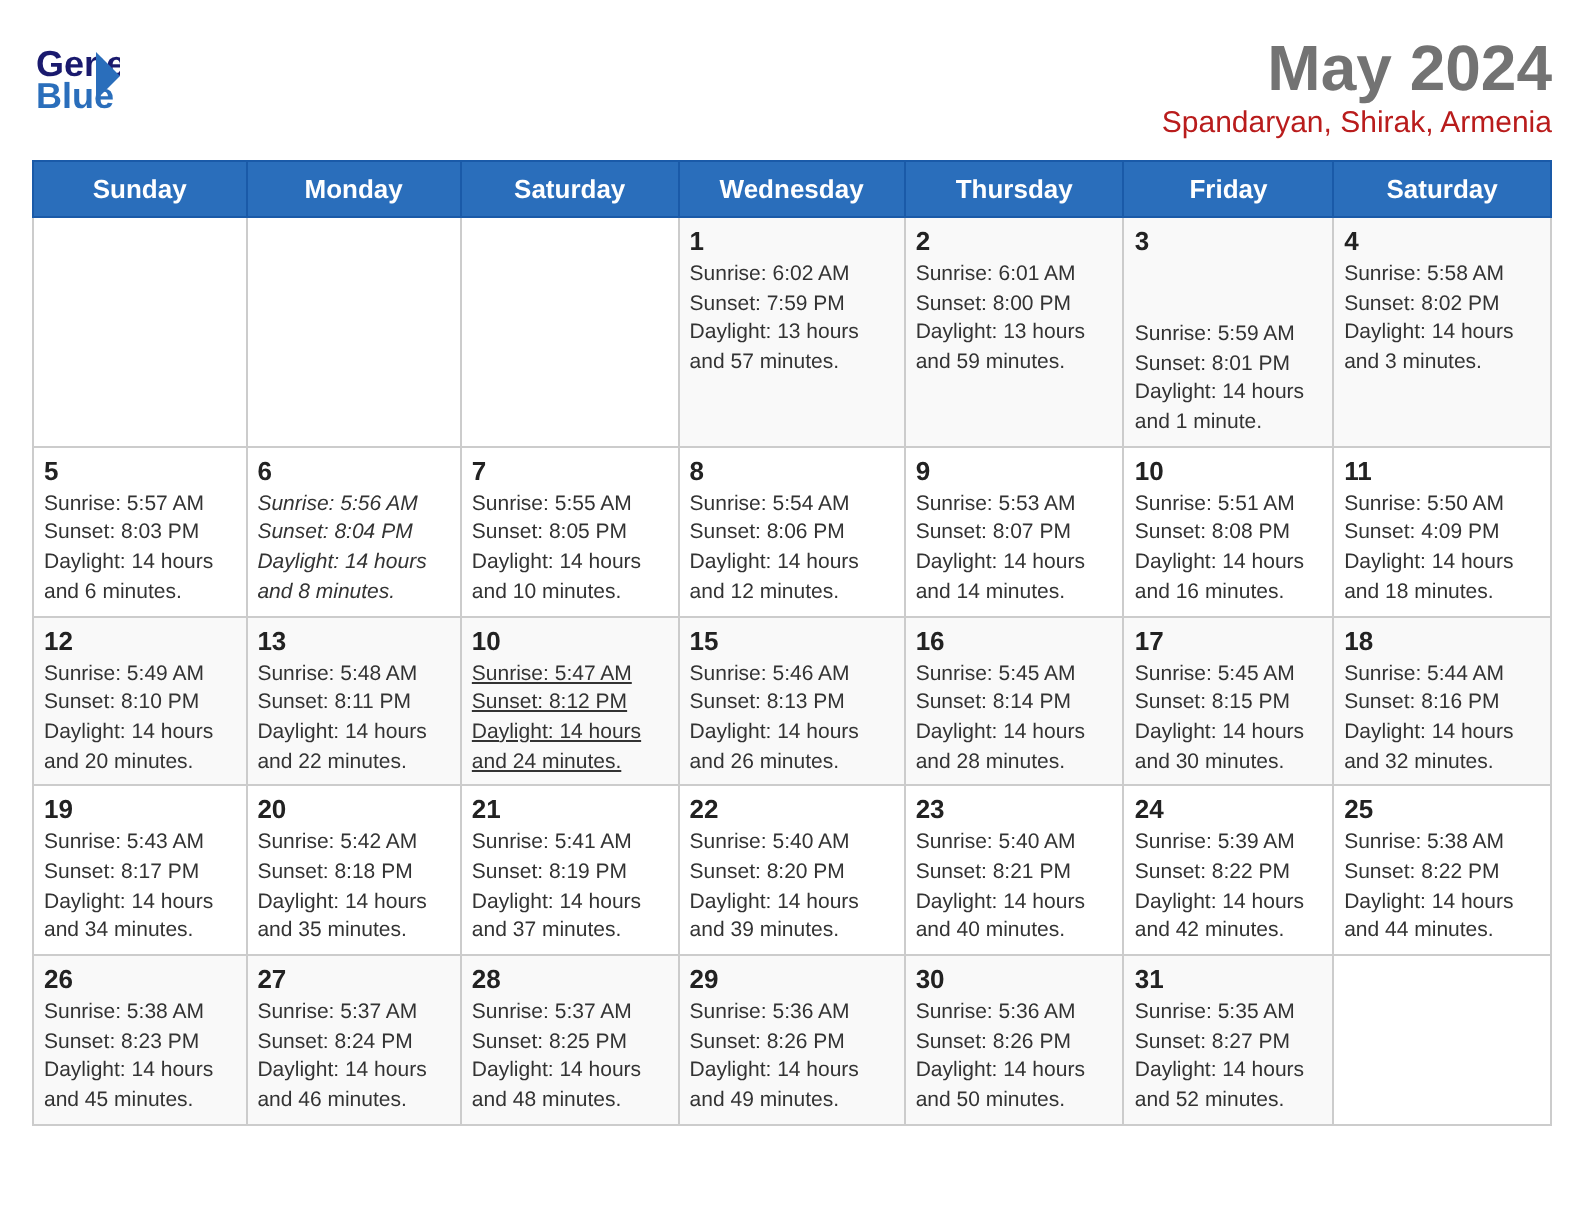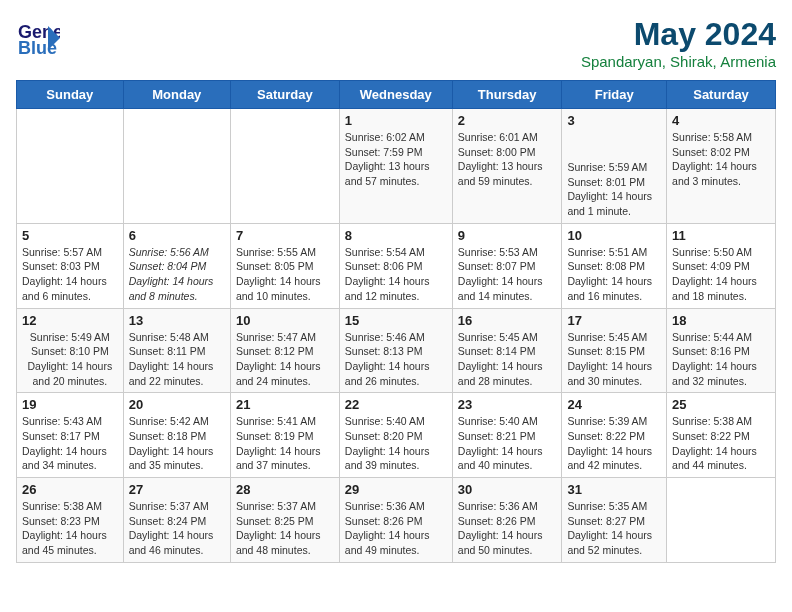--- a/index.html
+++ b/index.html
@@ -25,25 +25,25 @@
       display: flex;
       align-items: center;
       gap: 4px;
     }
     .title-block {
       text-align: right;
     }
     .month-title {
       font-size: 32px;
       font-weight: bold;
-      color: #0c4a6e;
+      color: #737373;
     }
     .location {
       font-size: 15px;
-      color: #15803d;
+      color: #b91c1c;
     }
     .calendar {
       width: 100%;
       border-collapse: collapse;
       font-size: 11px;
     }
     .calendar thead tr th {
       background: #2a6ebb;
       color: #fff;
       padding: 6px 20px;
@@ -193,35 +193,35 @@
           <span class="day-num">11</span>
           <div class="day-info" style="white-space: pre-line;">Sunrise: 5:50 AM
 Sunset: 4:09 PM
 Daylight: 14 hours
 and 18 minutes.</div>
         </td>
       </tr>
       <tr>
         <td>
           <span class="day-num">12</span>
-          <div class="day-info" style="white-space: pre-line; text-align: center;">Sunrise: 5:49 AM
+          <div class="day-info" style="white-space: pre-line;">Sunrise: 5:49 AM
 Sunset: 8:10 PM
 Daylight: 14 hours
 and 20 minutes.</div>
         </td>
         <td>
           <span class="day-num">13</span>
           <div class="day-info" style="white-space: pre-line;">Sunrise: 5:48 AM
 Sunset: 8:11 PM
 Daylight: 14 hours
 and 22 minutes.</div>
         </td>
         <td>
           <span class="day-num">10</span>
-          <div class="day-info" style="white-space: pre-line;">Sunrise: 5:47 AM
+          <div class="day-info" style="white-space: pre-line; text-decoration: underline;">Sunrise: 5:47 AM
 Sunset: 8:12 PM
 Daylight: 14 hours
 and 24 minutes.</div>
         </td>
         <td>
           <span class="day-num">15</span>
           <div class="day-info" style="white-space: pre-line;">Sunrise: 5:46 AM
 Sunset: 8:13 PM
 Daylight: 14 hours
 and 26 minutes.</div>

